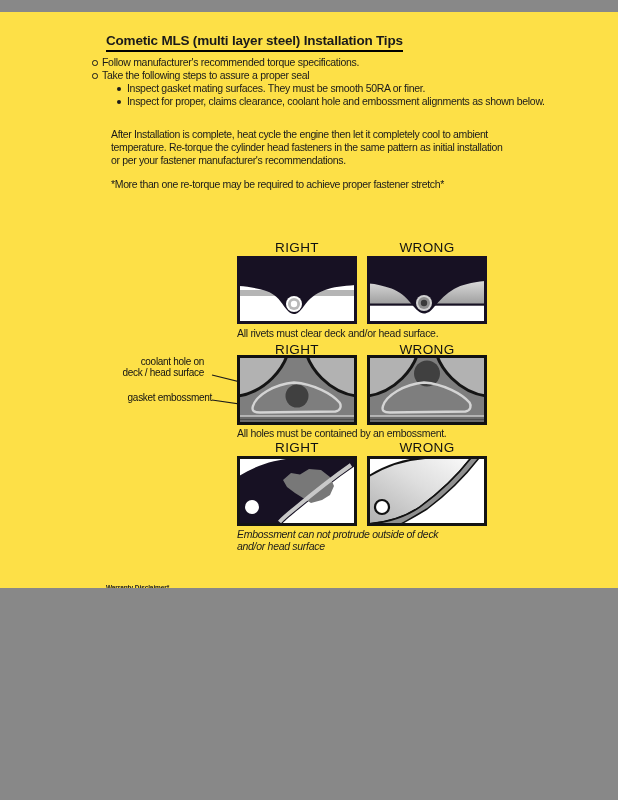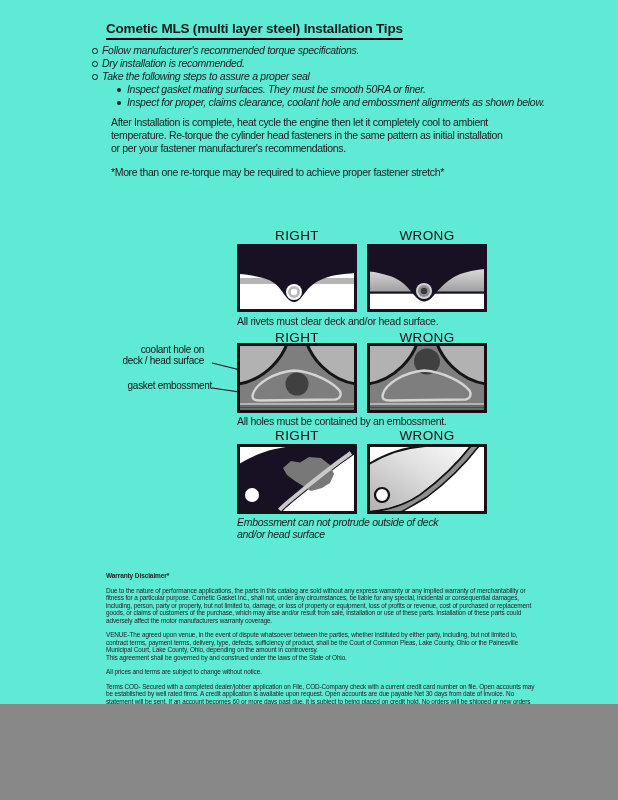--- a/index.html
+++ b/index.html
@@ -1,34 +1,34 @@
 <!DOCTYPE html>
 <html><head>
 <meta charset="utf-8">
 <style>
   html,body{margin:0;padding:0;}
   body{background:#888;}
   .page{
     position:relative;
-    width:618px;height:704px;
-    background:#5eead4;
+    width:618px;height:576px;
+    background:#fde047;
     font-family:"Liberation Sans", sans-serif;
     color:#1a1a1a;
     overflow:hidden;
-    margin:0 auto;
+    margin:12px auto;
   }
   
   .title{
     position:absolute;left:106px;top:21px;
     font-size:13.5px;font-weight:bold;letter-spacing:-0.2px;
     border-bottom:2px solid #000;padding-bottom:2px;
     white-space:nowrap;
   }
   
-  .tips{position:absolute;left:92px;top:44px;width:480px;font-size:10.5px;letter-spacing:-0.3px;line-height:13px;font-style:italic;}
+  .tips{position:absolute;left:92px;top:44px;width:480px;font-size:10.5px;letter-spacing:-0.3px;line-height:13px;}
   .tip{position:relative;padding-left:10px;}
   .tip .ring{
     position:absolute;left:0;top:4px;width:3.5px;height:3.5px;
     border:1px solid #1a1a1a;border-radius:50%;
   }
   .subtip{position:relative;padding-left:10px;margin-left:25px;}
   .subtip .dot{
     position:absolute;left:0;top:4.5px;width:4px;height:4px;
     background:#1a1a1a;border-radius:50%;
   }
@@ -57,24 +57,20 @@
 <body>
 
 <div class="page">
 
   <div class="title">Cometic MLS (multi layer steel) Installation Tips</div>
 
   <div class="tips">
     <div class="tip">
       <span class="ring"></span>
       <span>Follow manufacturer's recommended torque specifications.</span>
-    </div>
-    <div class="tip">
-      <span class="ring"></span>
-      <span>Dry installation is recommended.</span>
     </div>
     <div class="tip">
       <span class="ring"></span>
       <span>Take the following steps to assure a proper seal</span>
     </div>
     <div class="subtip">
       <span class="dot"></span>
       <span>Inspect gasket mating surfaces.  They must be smooth 50RA or finer.</span>
     </div>
     <div class="subtip">

